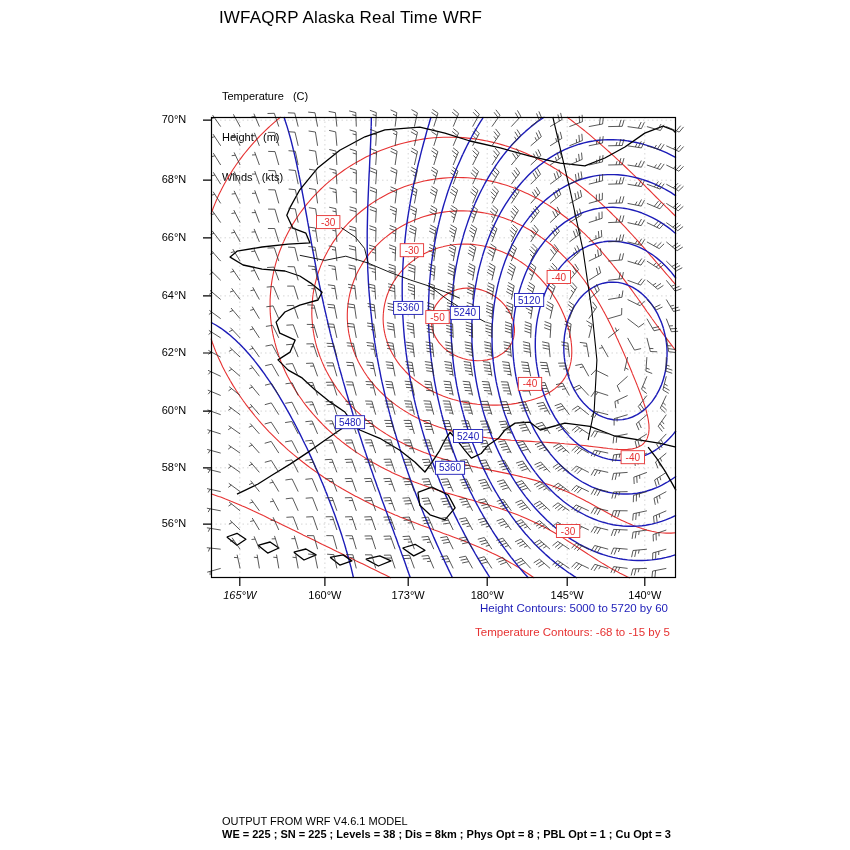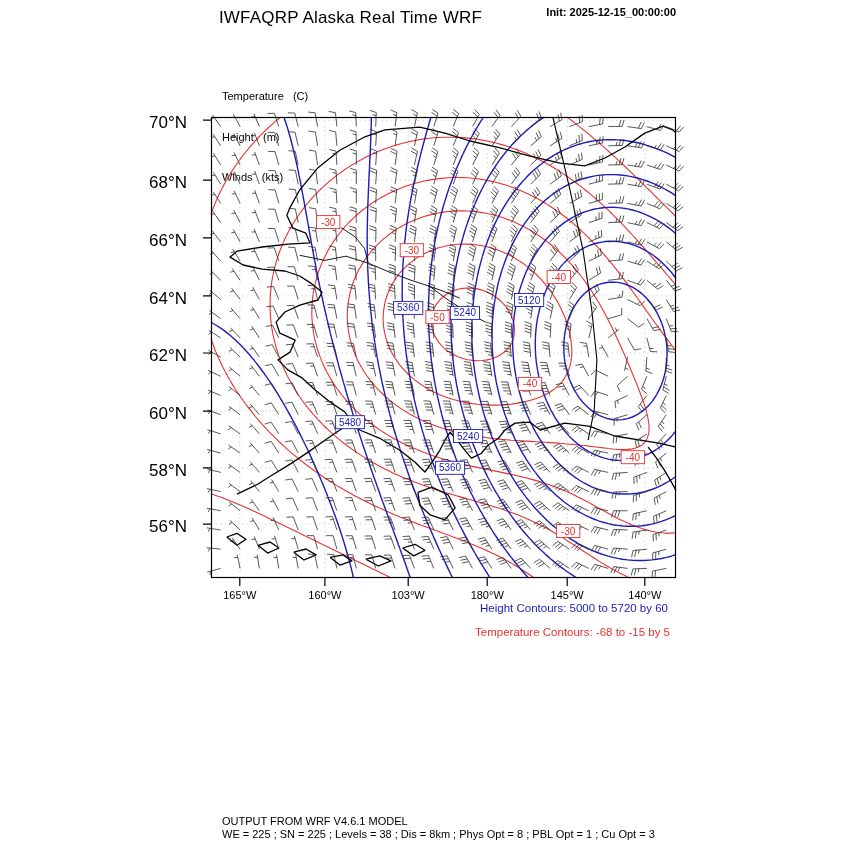--- a/index.html
+++ b/index.html
@@ -5,32 +5,31 @@
   html,body{margin:0;padding:0;background:#fff;}
   body{width:850px;height:850px;position:relative;font-family:"Liberation Sans",sans-serif;color:#000;overflow:hidden;}
   .abs{position:absolute;}
   .title{left:118px;top:8px;width:465px;text-align:center;font-size:17px;font-weight:normal;letter-spacing:0.2px;}
   .stamps{left:460px;top:5px;width:216px;text-align:right;font-size:11px;line-height:15px;}
   .stamps .init{font-weight:bold;}
   .legend{left:222px;top:63px;font-size:11px;line-height:13.5px;white-space:pre;}
   .caption-h{right:182px;top:602px;font-size:11.5px;color:#1c1cb8;margin-left:36px;}
   .caption-t{right:180px;top:626px;font-size:11.5px;color:#e63232;}
   .footer1{left:222px;top:815px;font-size:11px;}
-  .footer2{left:222px;top:828px;font-size:11px;}
-  .ylab{position:absolute;font-size:17px;text-align:left;width:50px;}
+  .footer2{left:222px;top:828px;font-size:11px;font-weight:bold;}
+  .ylab{position:absolute;font-size:11px;text-align:center;width:50px;}
   .xlab{position:absolute;font-size:11px;text-align:center;width:60px;}
   svg{overflow:visible;}
 </style>
 </head>
 <body>
 
 <div class="abs title">IWFAQRP Alaska Real Time WRF</div>
 
 <div class="abs stamps">
-  <div class="init"><span>Init:</span> <span>2025-12-15_00:00:00</span></div>
 </div>
 
 <div class="abs legend">
   <div>Temperature   (C)</div>
   <div>Height   (m)</div>
   <div>Winds   (kts)</div>
 </div>
 
 <svg id="map" class="abs" style="left:211px;top:117px;" width="465" height="461" viewBox="0 0 465 461">
     <path d="M28.8 0V461M113.9 0V461M197.2 0V461M276.2 0V461M356.2 0V461M433.8 0V461M0 3.2H465M0 63.2H465M0 120.8H465M0 178.9H465M0 236.0H465M0 294.1H465M0 350.8H465M0 407.1H465" stroke="#c4c4c4" stroke-width="0.7" stroke-dasharray="1.5 3" fill="none"></path>
@@ -128,23 +127,23 @@
     <div class="ylab" style="left: 149px; top: 113.227px;">70°N</div>
     <div class="ylab" style="left: 149px; top: 173.157px;">68°N</div>
     <div class="ylab" style="left: 149px; top: 230.782px;">66°N</div>
     <div class="ylab" style="left: 149px; top: 288.868px;">64°N</div>
     <div class="ylab" style="left: 149px; top: 346.032px;">62°N</div>
     <div class="ylab" style="left: 149px; top: 404.118px;">60°N</div>
     <div class="ylab" style="left: 149px; top: 460.821px;">58°N</div>
     <div class="ylab" style="left: 149px; top: 517.063px;">56°N</div>
   </div>
 <div id="xlabs">
-    <div class="xlab" style="left: 209.83px; top: 589px;">165°W</div>
+    <div class="xlab" style="left: 209.83px; top: 589px; font-style: italic;">165°W</div>
     <div class="xlab" style="left: 294.925px; top: 589px;">160°W</div>
-    <div class="xlab" style="left: 378.16px; top: 589px;">103°W</div>
+    <div class="xlab" style="left: 378.16px; top: 589px;">173°W</div>
     <div class="xlab" style="left: 457.21px; top: 589px;">180°W</div>
     <div class="xlab" style="left: 537.19px; top: 589px;">145°W</div>
     <div class="xlab" style="left: 614.845px; top: 589px;">140°W</div>
   </div>
 
 <div class="abs caption-h">Height Contours: 5000 to 5720 by 60</div>
 <div class="abs caption-t">Temperature Contours: -68 to -15 by 5</div>
 
 <div class="abs footer1">OUTPUT FROM WRF V4.6.1 MODEL</div>
 <div class="abs footer2">WE = 225 ; SN = 225 ; Levels = 38 ; Dis = 8km ; Phys Opt = 8 ; PBL Opt = 1 ; Cu Opt = 3</div>

